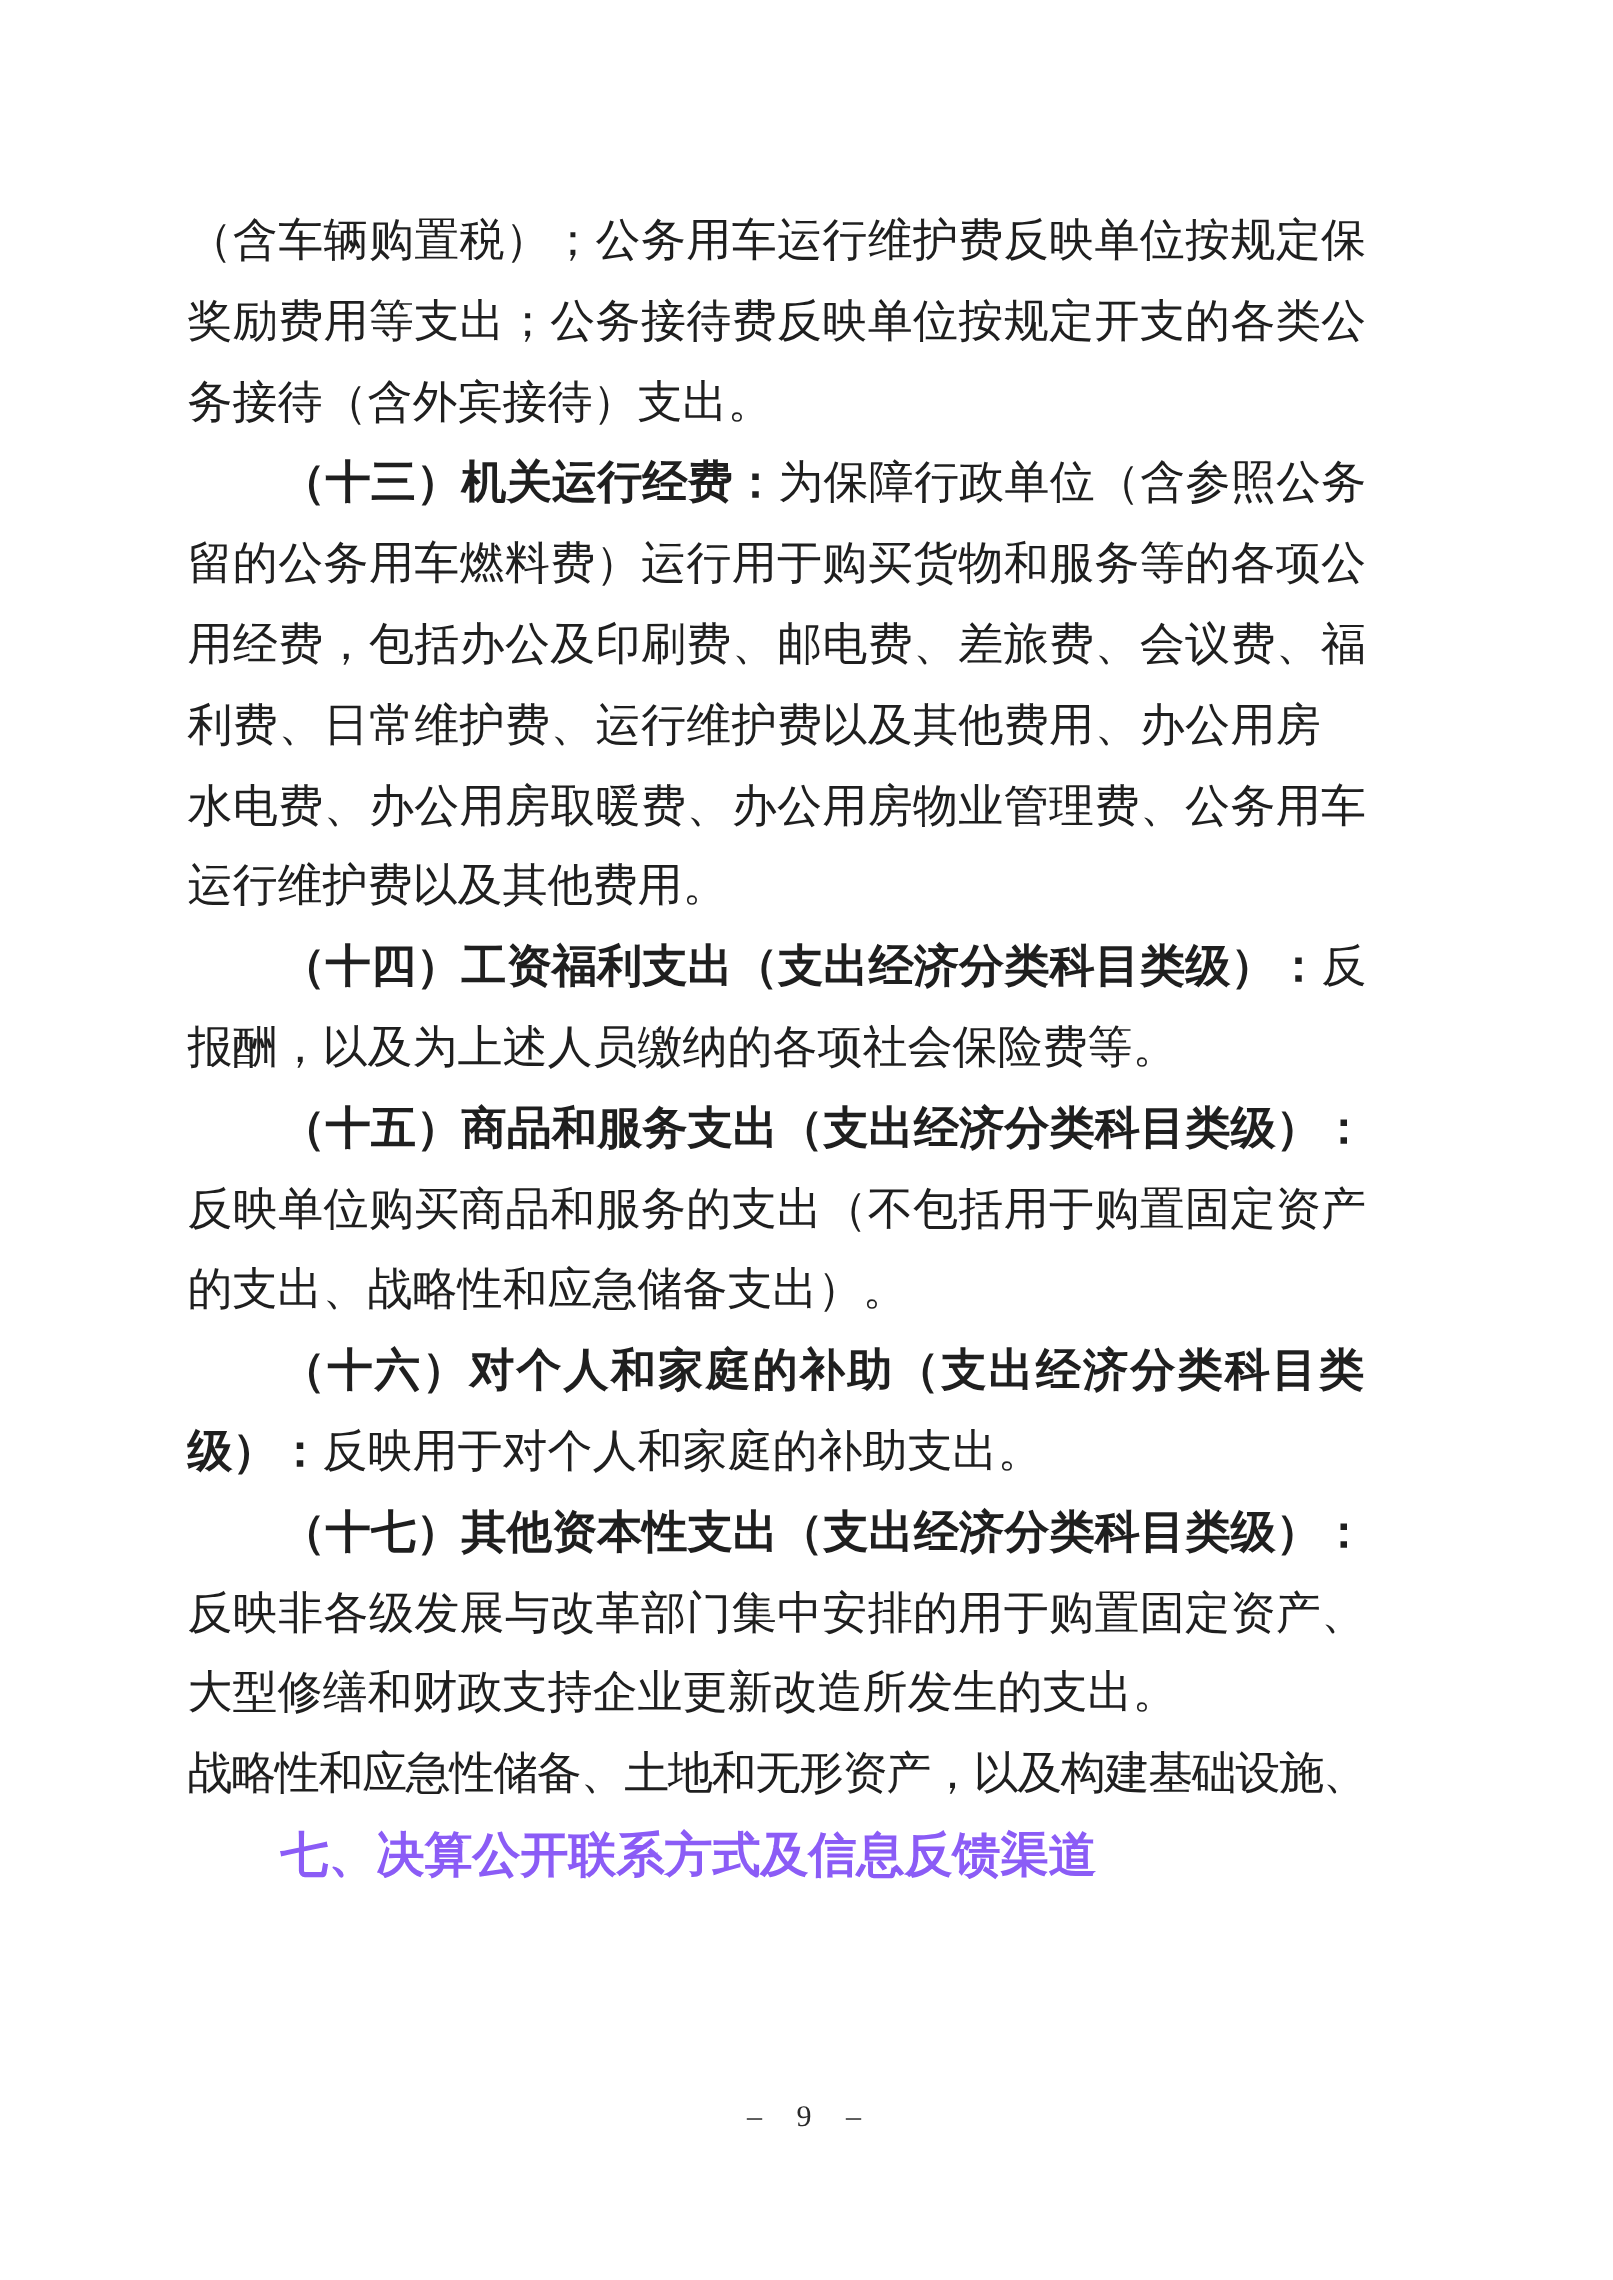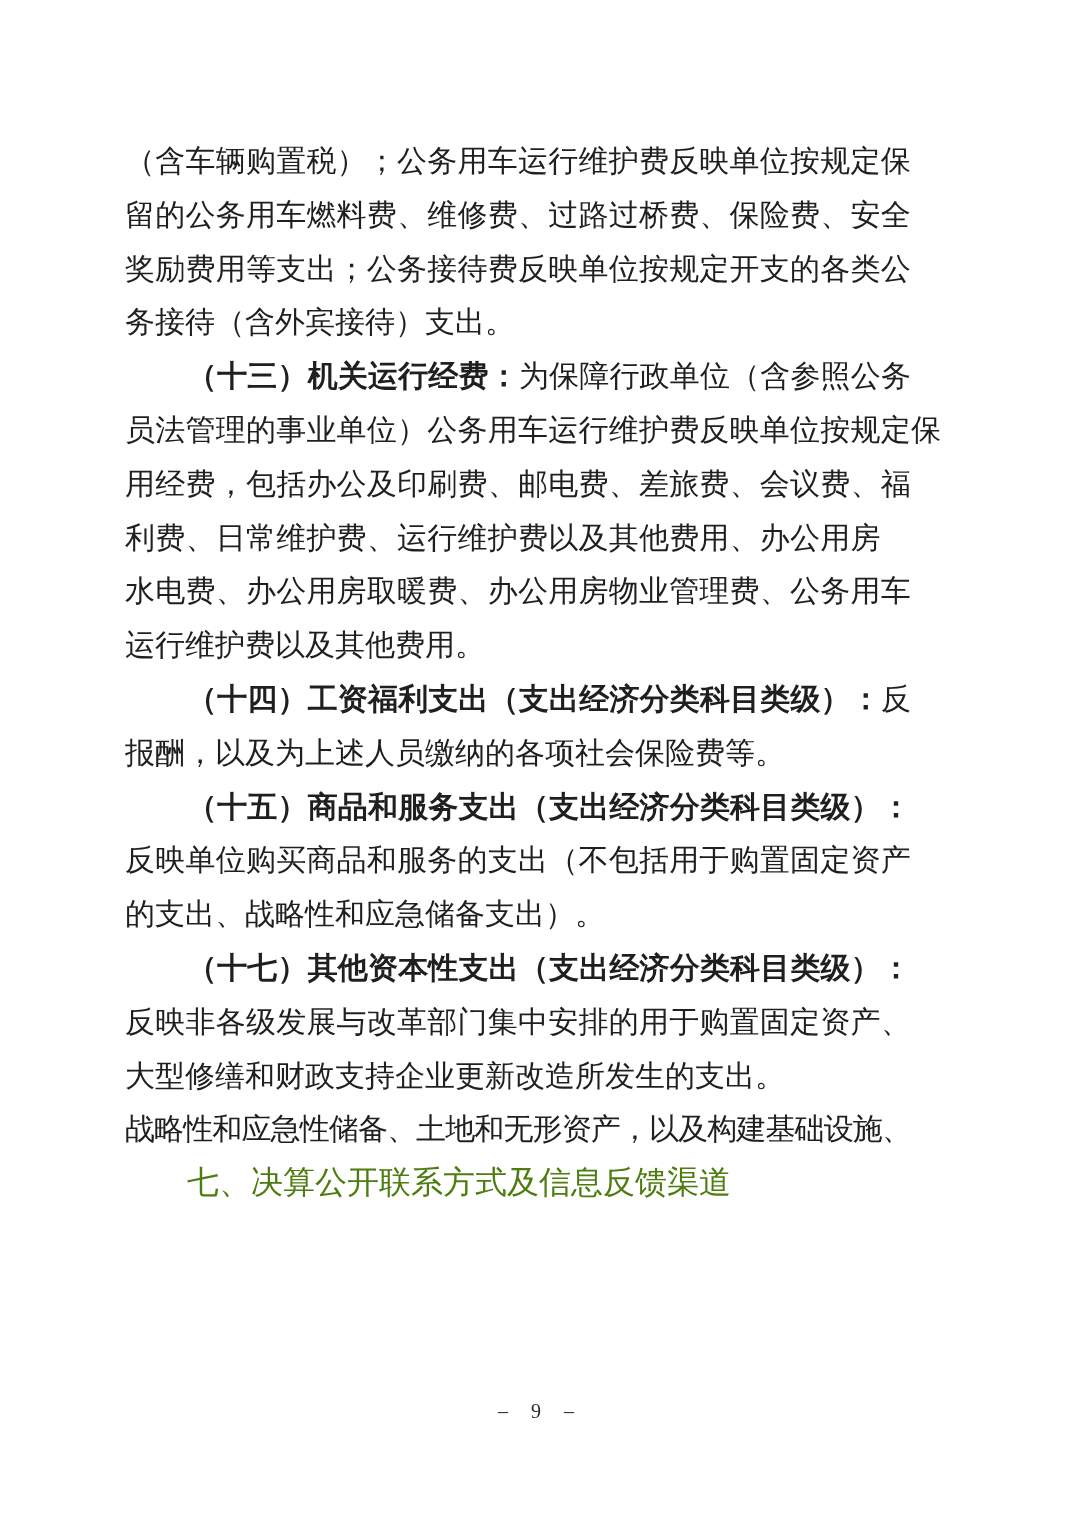--- a/index.html
+++ b/index.html
@@ -27,23 +27,23 @@
     font-size: 30px;
     white-space: nowrap;
   }
   .line.indent { padding-left: 62px; text-align: center; }
   .lead { font-weight: 700; }
   .section-heading {
     height: 53.8px;
     line-height: 53.8px;
     padding-left: 62px;
     font-family: "Liberation Sans", "DejaVu Sans", sans-serif;
-    font-weight: 400;
+    font-weight: 700;
     font-size: 32px;
-    color: #4d7c0f;
+    color: #8b5cf6;
     white-space: nowrap;
   }
   .page-number {
     position: absolute;
     top: 1400px;
     left: 0;
     width: 100%;
     text-align: center;
     font-size: 20px;
     letter-spacing: 3px;
@@ -53,42 +53,45 @@
   }
 </style>
 </head>
 <body>
 
 <div class="page">
   <div class="content">
     <div>
         <div class="paragraph">
           <div class="line" style="letter-spacing: 0.23px;"><span>（含车辆购置税）；公务用车运行维护费反映单位按规定保</span></div>
-          <div class="line" style="letter-spacing: 0.23px;"><span>留的公务用车燃料费、维修费、过路过桥费、保险费、安全</span></div>
           <div class="line" style="letter-spacing: 0.23px;"><span>奖励费用等支出；公务接待费反映单位按规定开支的各类公</span></div>
           <div class="line"><span>务接待（含外宾接待）支出。</span></div>
         </div>
         <div class="paragraph">
           <div class="line indent" style="letter-spacing: 0.17px;"><span class="lead">（十三）机关运行经费：</span><span>为保障行政单位（含参照公务</span></div>
-          <div class="line" style="letter-spacing: 0.23px;"><span>员法管理的事业单位）公务用车运行维护费反映单位按规定保</span></div>
+          <div class="line" style="letter-spacing: 0.23px;"><span>留的公务用车燃料费）运行用于购买货物和服务等的各项公</span></div>
           <div class="line" style="letter-spacing: 0.23px;"><span>用经费，包括办公及印刷费、邮电费、差旅费、会议费、福</span></div>
           <div class="line" style="letter-spacing: 0.23px;"><span>利费、日常维护费、运行维护费以及其他费用、办公用房</span></div>
           <div class="line" style="letter-spacing: 0.23px;"><span>水电费、办公用房取暖费、办公用房物业管理费、公务用车</span></div>
           <div class="line"><span>运行维护费以及其他费用。</span></div>
         </div>
         <div class="paragraph">
           <div class="line indent" style="letter-spacing: 0.17px;"><span class="lead">（十四）工资福利支出（支出经济分类科目类级）：</span><span>反</span></div>
           <div class="line"><span>报酬，以及为上述人员缴纳的各项社会保险费等。</span></div>
         </div>
         <div class="paragraph">
           <div class="line indent" style="letter-spacing: 0.17px;"><span class="lead">（十五）商品和服务支出（支出经济分类科目类级）：</span></div>
           <div class="line" style="letter-spacing: 0.23px;"><span>反映单位购买商品和服务的支出（不包括用于购置固定资产</span></div>
           <div class="line"><span>的支出、战略性和应急储备支出）。</span></div>
         </div>
         <div class="paragraph">
+          <div class="line indent" style="letter-spacing: 1.48px;"><span class="lead">（十六）对个人和家庭的补助（支出经济分类科目类</span></div>
+          <div class="line"><span class="lead">级）：</span><span>反映用于对个人和家庭的补助支出。</span></div>
+        </div>
+        <div class="paragraph">
           <div class="line indent" style="letter-spacing: 0.17px;"><span class="lead">（十七）其他资本性支出（支出经济分类科目类级）：</span></div>
           <div class="line" style="letter-spacing: 0.23px;"><span>反映非各级发展与改革部门集中安排的用于购置固定资产、</span></div>
           <div class="line"><span>大型修缮和财政支持企业更新改造所发生的支出。</span></div>
           <div class="line" style="letter-spacing: -0.89px;"><span>战略性和应急性储备、土地和无形资产，以及构建基础设施、</span></div>
         </div>
       </div>
     <div class="section-heading">七、决算公开联系方式及信息反馈渠道</div>
   </div>
   <div class="page-number">– 9 –</div>
 </div>

